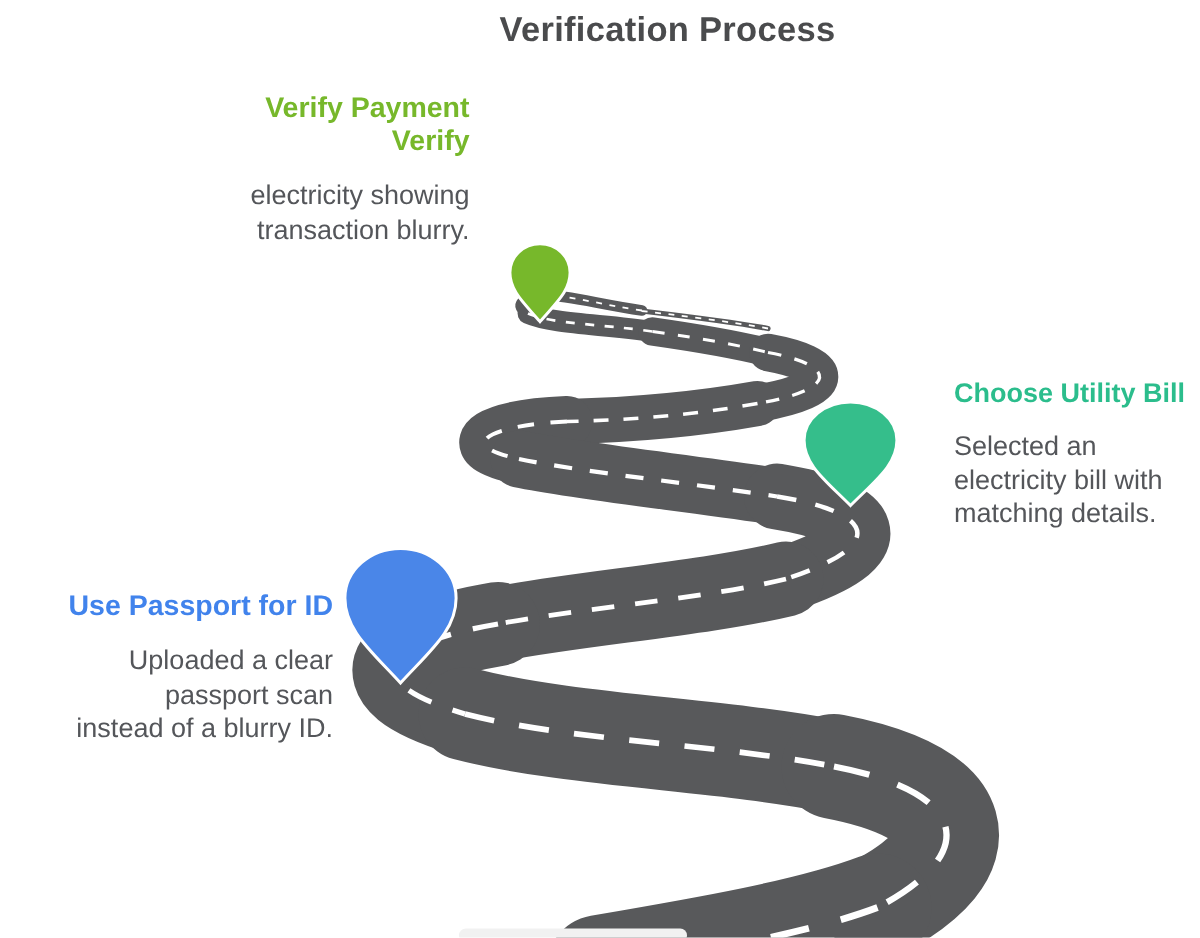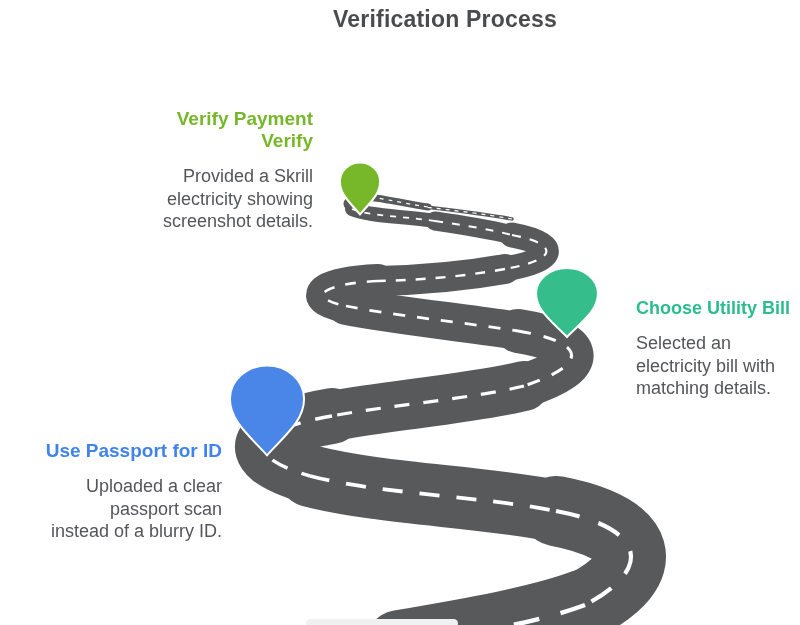--- a/index.html
+++ b/index.html
@@ -11,21 +11,21 @@
     font-family:"Liberation Sans", sans-serif;
   }
   .page-title{
     position:absolute;
     top:6px;left:0;width:890px;
     text-align:center;
     font-size:23px;font-weight:bold;
     color:#4a4b4d;
     letter-spacing:0.2px;
   }
-  .step{position:absolute;margin-top:46px;}
+  .step{position:absolute;}
   .step.right{text-align:right;}
   .step.left{text-align:left;}
   .step-title{
     font-size:19px;font-weight:bold;line-height:22px;
     margin:0 0 13px 0;
   }
   .step-title.teal-t{font-size:18px;}
   .step-desc{
     font-size:18px;line-height:22.5px;
     color:#54565a;margin:0;
@@ -89,23 +89,22 @@
   </svg>
 
   <div class="page-title">Verification Process</div>
 
   <div class="step right" style="top:62px; right:487px; width:240px;">
     <div class="step-title green">
       <span class="line">Verify Payment</span>
       <span class="line">Verify</span>
     </div>
     <div class="step-desc">
-      <span class="line">Provided a Skrill</span>
       <span class="line">electricity showing</span>
-      <span class="line">screenshot details.</span>
+      <span class="line">transaction blurry.</span>
     </div>
   </div>
 
   <div class="step left" style="top:251px; left:636px; width:170px;">
     <div class="step-title teal teal-t">
       <span class="line">Choose Utility Bill</span>
     </div>
     <div class="step-desc">
       <span class="line">Selected an</span>
       <span class="line">electricity bill with</span>

